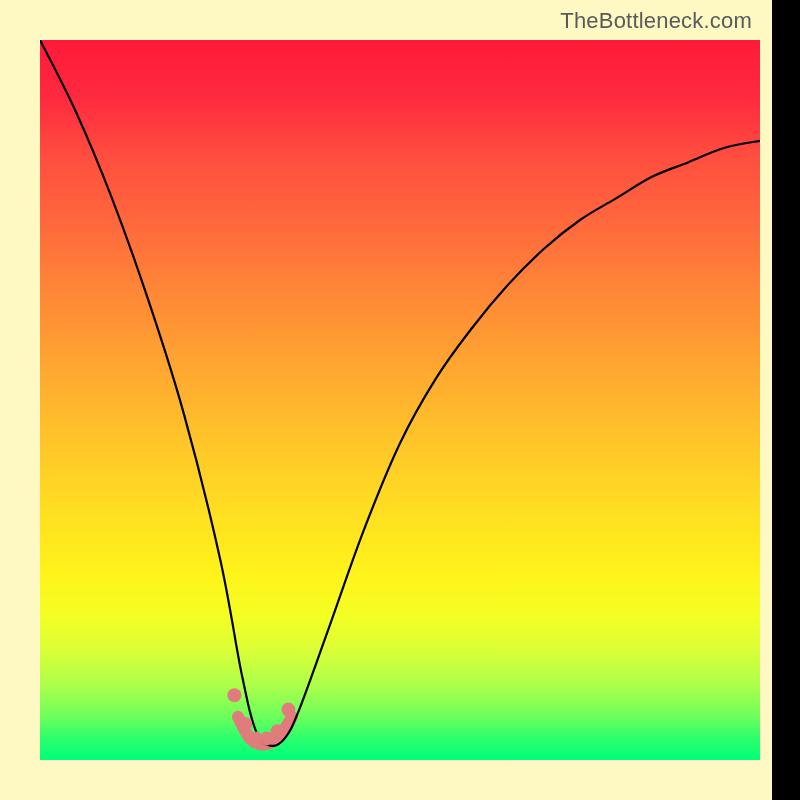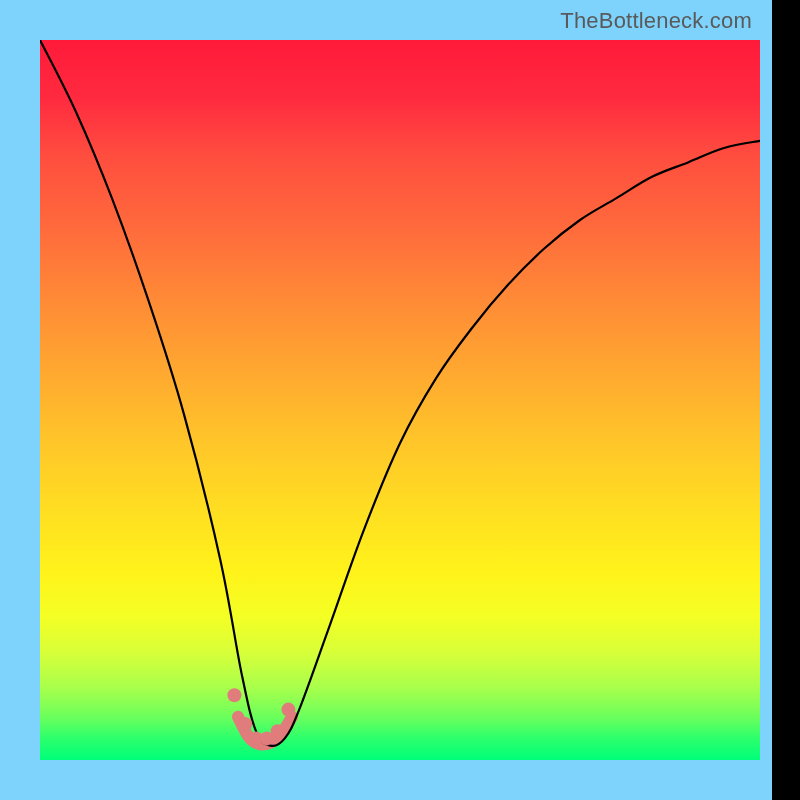--- a/index.html
+++ b/index.html
@@ -8,21 +8,21 @@
     width: 800px;
     height: 800px;
     overflow: hidden;
     background: #000;
     font-family: Arial, Helvetica, sans-serif;
   }
   .frame {
     position: relative;
     width: 772px;
     height: 800px;
-    background: #7dd3fc;
+    background: #fef9c3;
   }
   .plot-area {
     position: absolute;
     left: 40px;
     top: 40px;
     width: 720px;
     height: 720px;
     
     background: linear-gradient(to bottom,
       #ff1a3a 0%,

